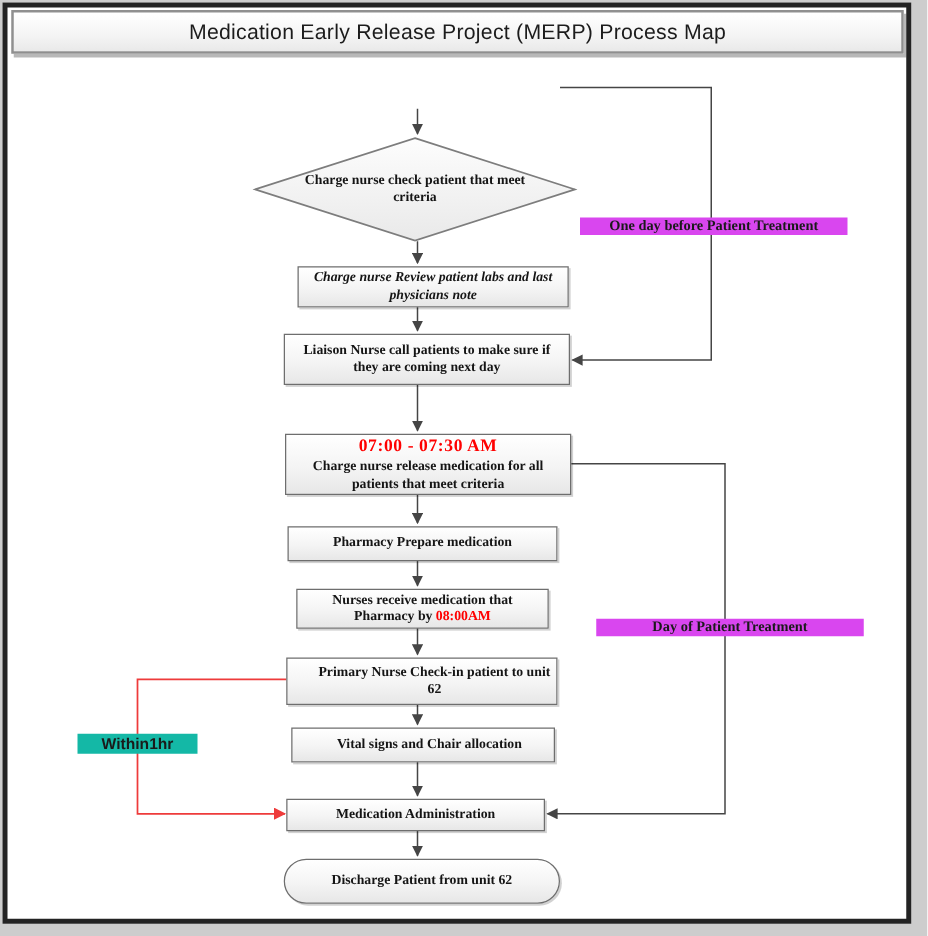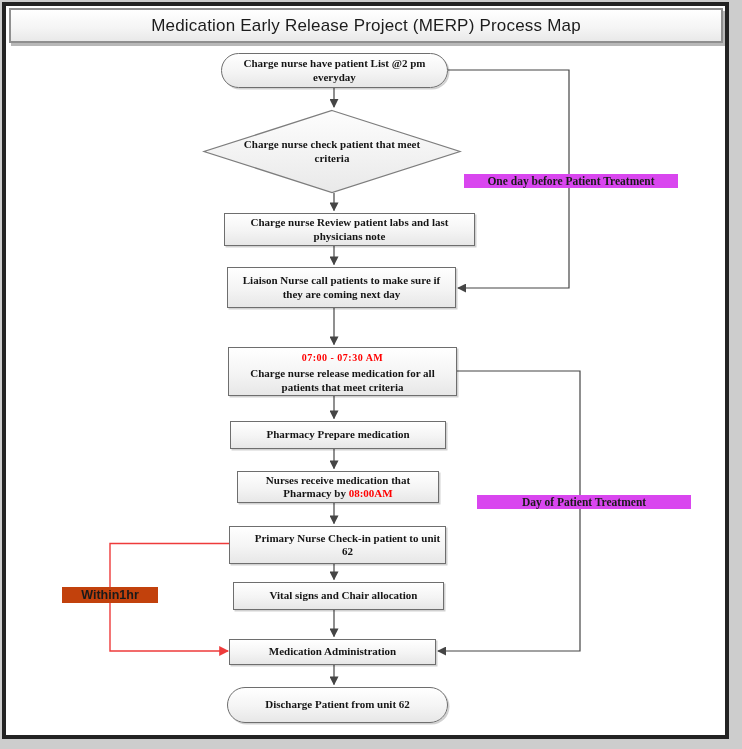--- a/index.html
+++ b/index.html
@@ -27,32 +27,32 @@
   .mR { fill:var(--connector-red,#ee3b3b); }
 
   .node { position:absolute; display:flex; flex-direction:column;
           align-items:center; justify-content:center; text-align:center;
           font-weight:bold; font-size:11px; line-height:13.5px; color:#151515;
           background:linear-gradient(180deg,#ffffff 0%,#f4f4f4 55%,#e7e7e7 100%);
           border:1.2px solid #6e6e6e; box-shadow:1.5px 1.5px 0 rgba(0,0,0,.18);
           padding:2px 4px; box-sizing:border-box; }
   .oval { border-radius:18px; }
   .red-text { color:var(--highlight-red,#ff0000); }
-  .time-head { font-size:10px; line-height:17px; letter-spacing:.5px; margin-bottom:1px; }
+  .time-head { font-size:14px; line-height:17px; letter-spacing:.5px; margin-bottom:1px; }
 
   .diamond-wrap { position:absolute; left:202px; top:109px; width:260px; height:85px; }
   .diamond-text { position:absolute; left:30px; right:30px; top:0; bottom:0;
                   display:flex; align-items:center; justify-content:center;
                   text-align:center; font-weight:bold; font-size:11px;
                   line-height:13.5px; color:#151515; }
 
   .side-label { position:absolute; background:#d946ef; text-align:center;
                 font-weight:bold; font-size:11.5px; color:#1a1a1a;
                 padding:1px 2px; }
-  .within-label { position:absolute; background:#c2410c; text-align:center;
+  .within-label { position:absolute; background:#14b8a6; text-align:center;
                   font-family:"Liberation Sans", sans-serif; font-weight:bold;
                   font-size:12.5px; color:#1a1a1a; padding:1px 2px; }
 </style>
 </head>
 <body>
 
 <div class="screen">
   <div class="frame"></div>
 
   <div class="title-bar">
@@ -80,38 +80,35 @@
     <line class="black-line" x1="334" y1="609.5" x2="334" y2="636.5" marker-end="url(#arrB)"></line>
     <line class="black-line" x1="334" y1="664.5" x2="334" y2="684.5" marker-end="url(#arrB)"></line>
 
     <polyline class="black-line" points="448,70 569,70 569,288 458,288" marker-end="url(#arrB)"></polyline>
 
     <polyline class="black-line" points="457,371 580,371 580,651 438,651" marker-end="url(#arrB)"></polyline>
 
     <polyline class="red-line" points="229,543.5 110,543.5 110,651 228,651" marker-end="url(#arrR)"></polyline>
   </svg>
 
-  <div class="node oval" style="left:221px; top:53px; width:227px; height:35px;">
-    <span>Charge nurse have patient List @2 pm everyday</span>
-  </div>
 
   <div class="diamond-wrap">
     <svg width="260" height="85" xmlns="http://www.w3.org/2000/svg">
       <defs>
         <linearGradient id="gDia" x1="0" y1="0" x2="0" y2="1">
           <stop offset="0" stop-color="#fdfdfd"></stop>
             <stop offset="1" stop-color="#e9e9e9"></stop>
         </linearGradient>
       </defs>
       <polygon points="130,1.5 258,42.5 130,83.5 2,42.5" fill="url(#gDia)" stroke="#7d7d7d" stroke-width="1.3"></polygon>
     </svg>
     <div class="diamond-text">Charge nurse check patient that meet criteria</div>
   </div>
 
-  <div class="node" style="left:224px; top:213px; width:251px; height:33px;">
+  <div class="node" style="left:238px; top:213px; width:217px; height:33px;font-style:italic;">
     <span>Charge nurse  Review patient labs and last physicians note</span>
   </div>
 
   <div class="node" style="left:227px; top:267px; width:229px; height:41px;">
     <span>Liaison Nurse call patients  to make sure if they are coming next day</span>
   </div>
 
   <div class="node" style="left:228px; top:347px; width:229px; height:49px;">
     <div class="red-text time-head">07:00 - 07:30  AM</div>
     <div>Charge nurse release medication for all patients that meet criteria</div>

